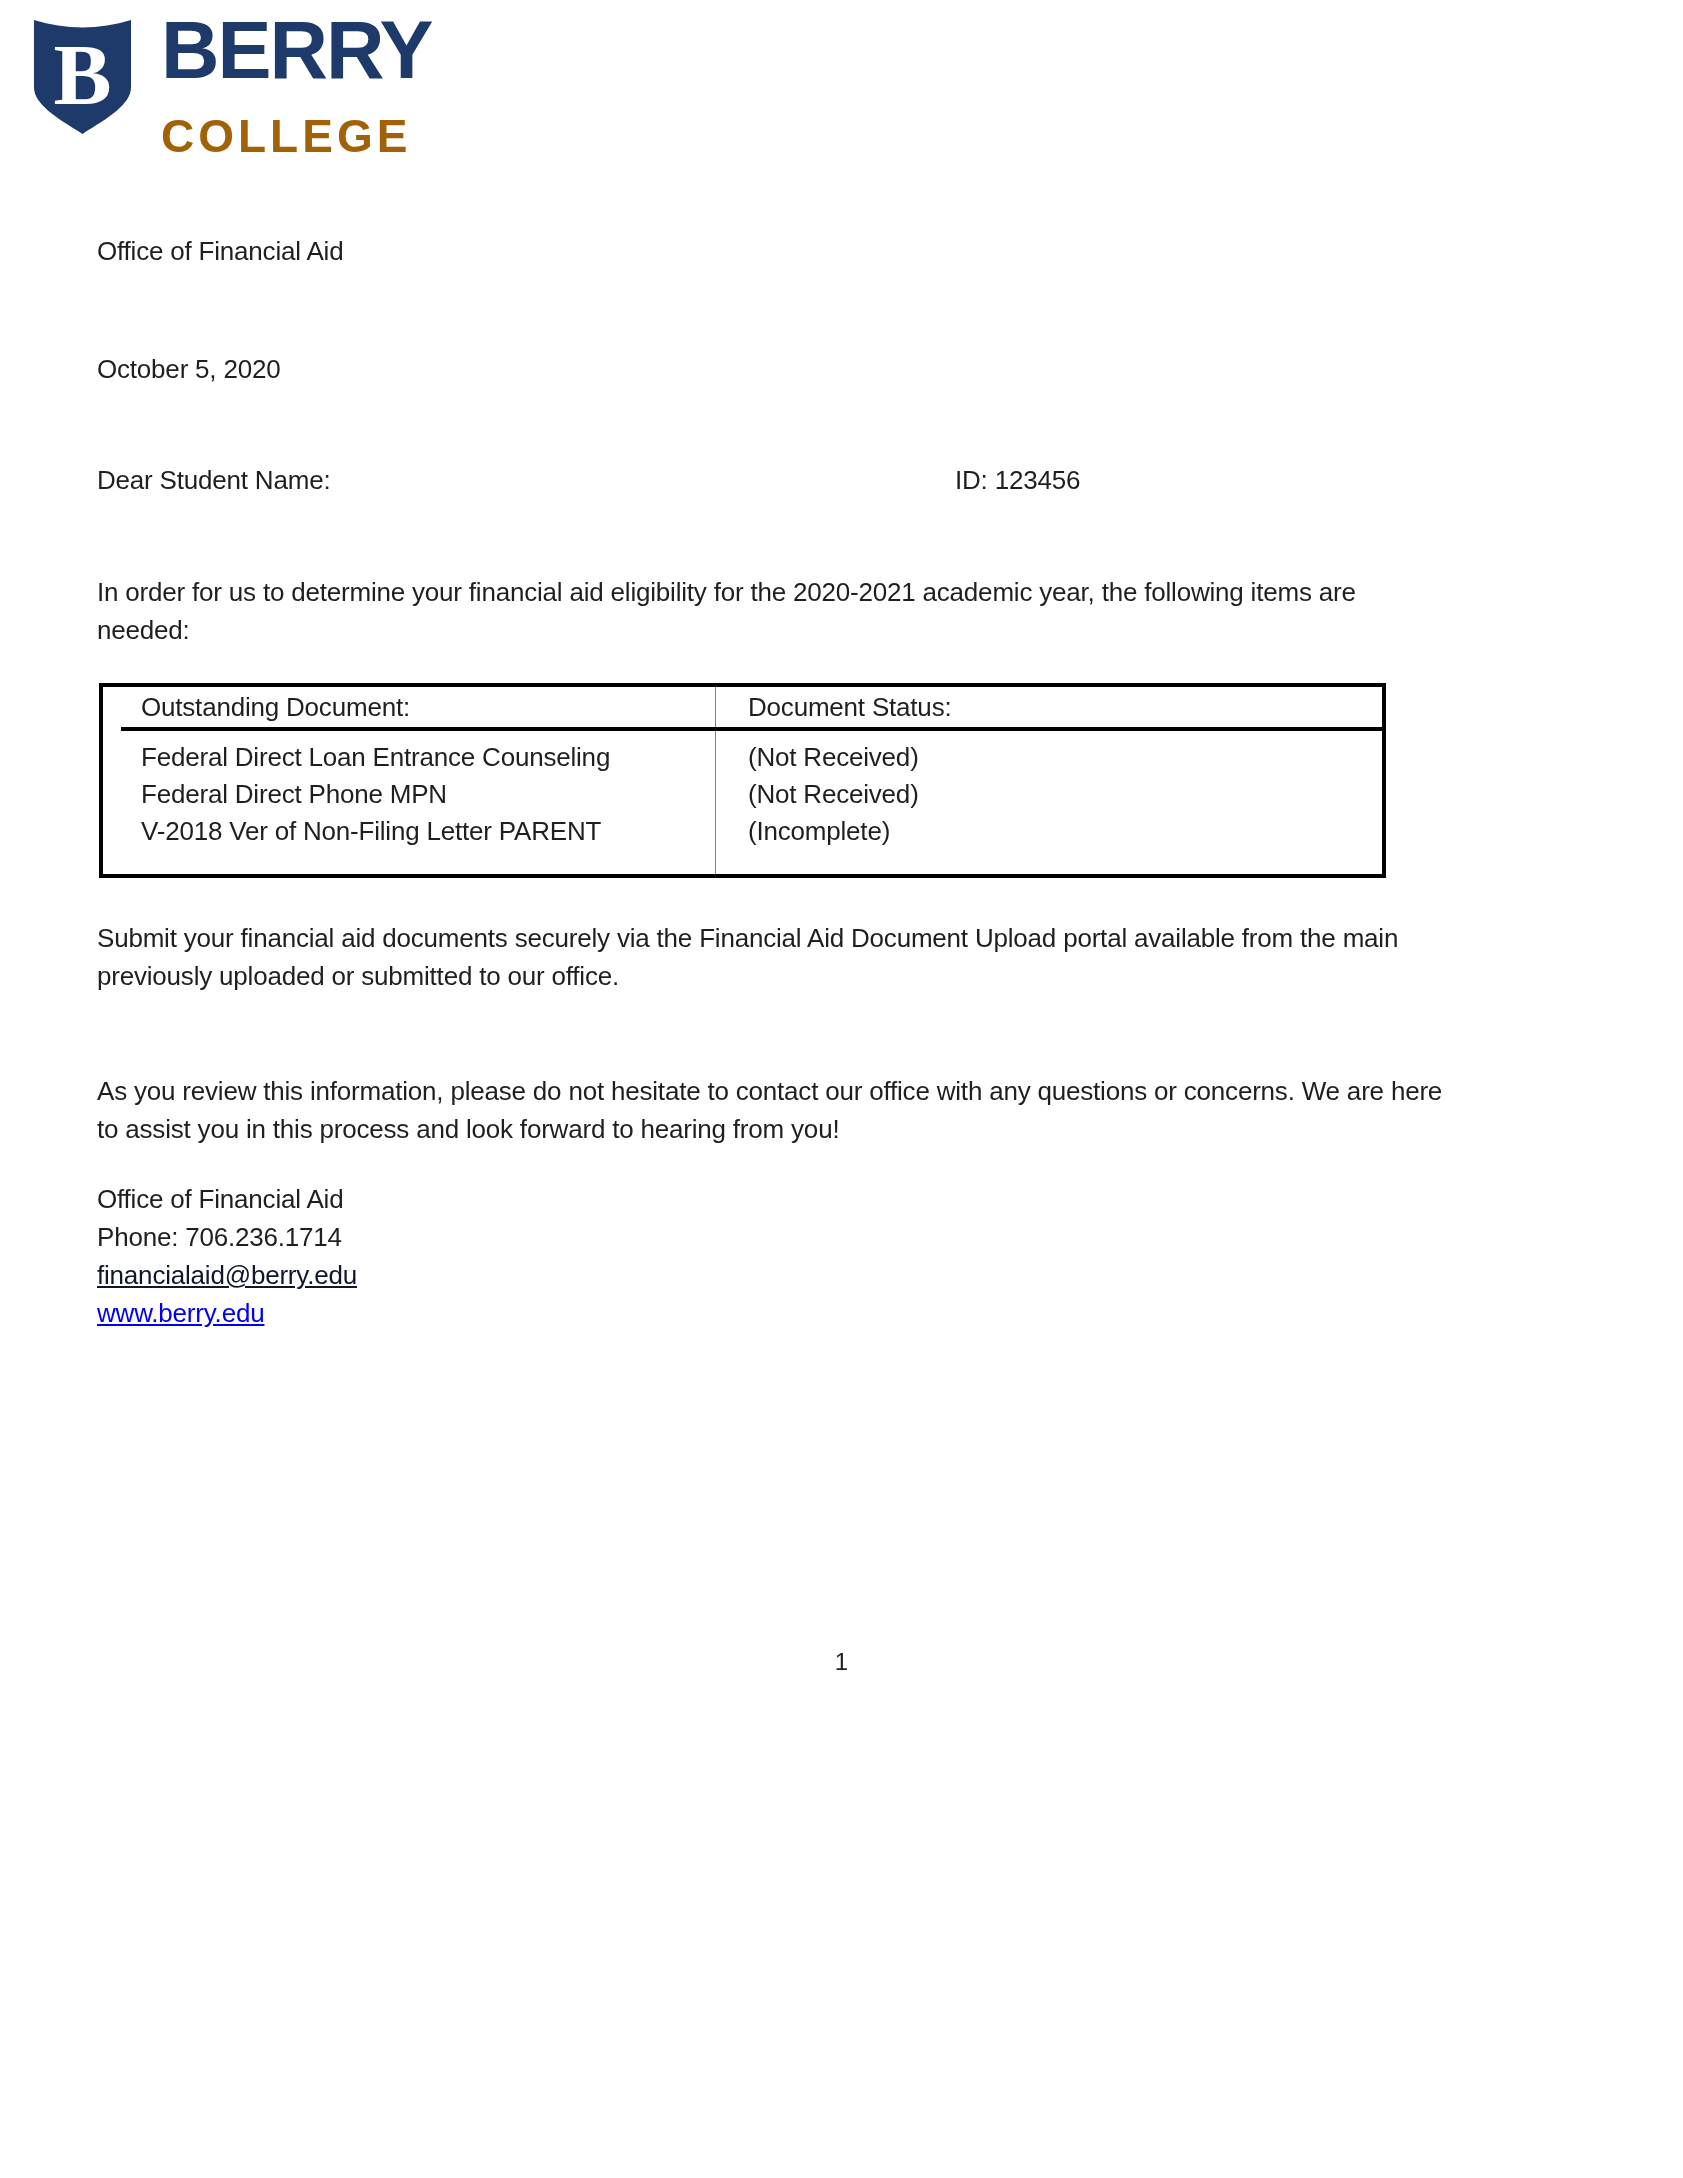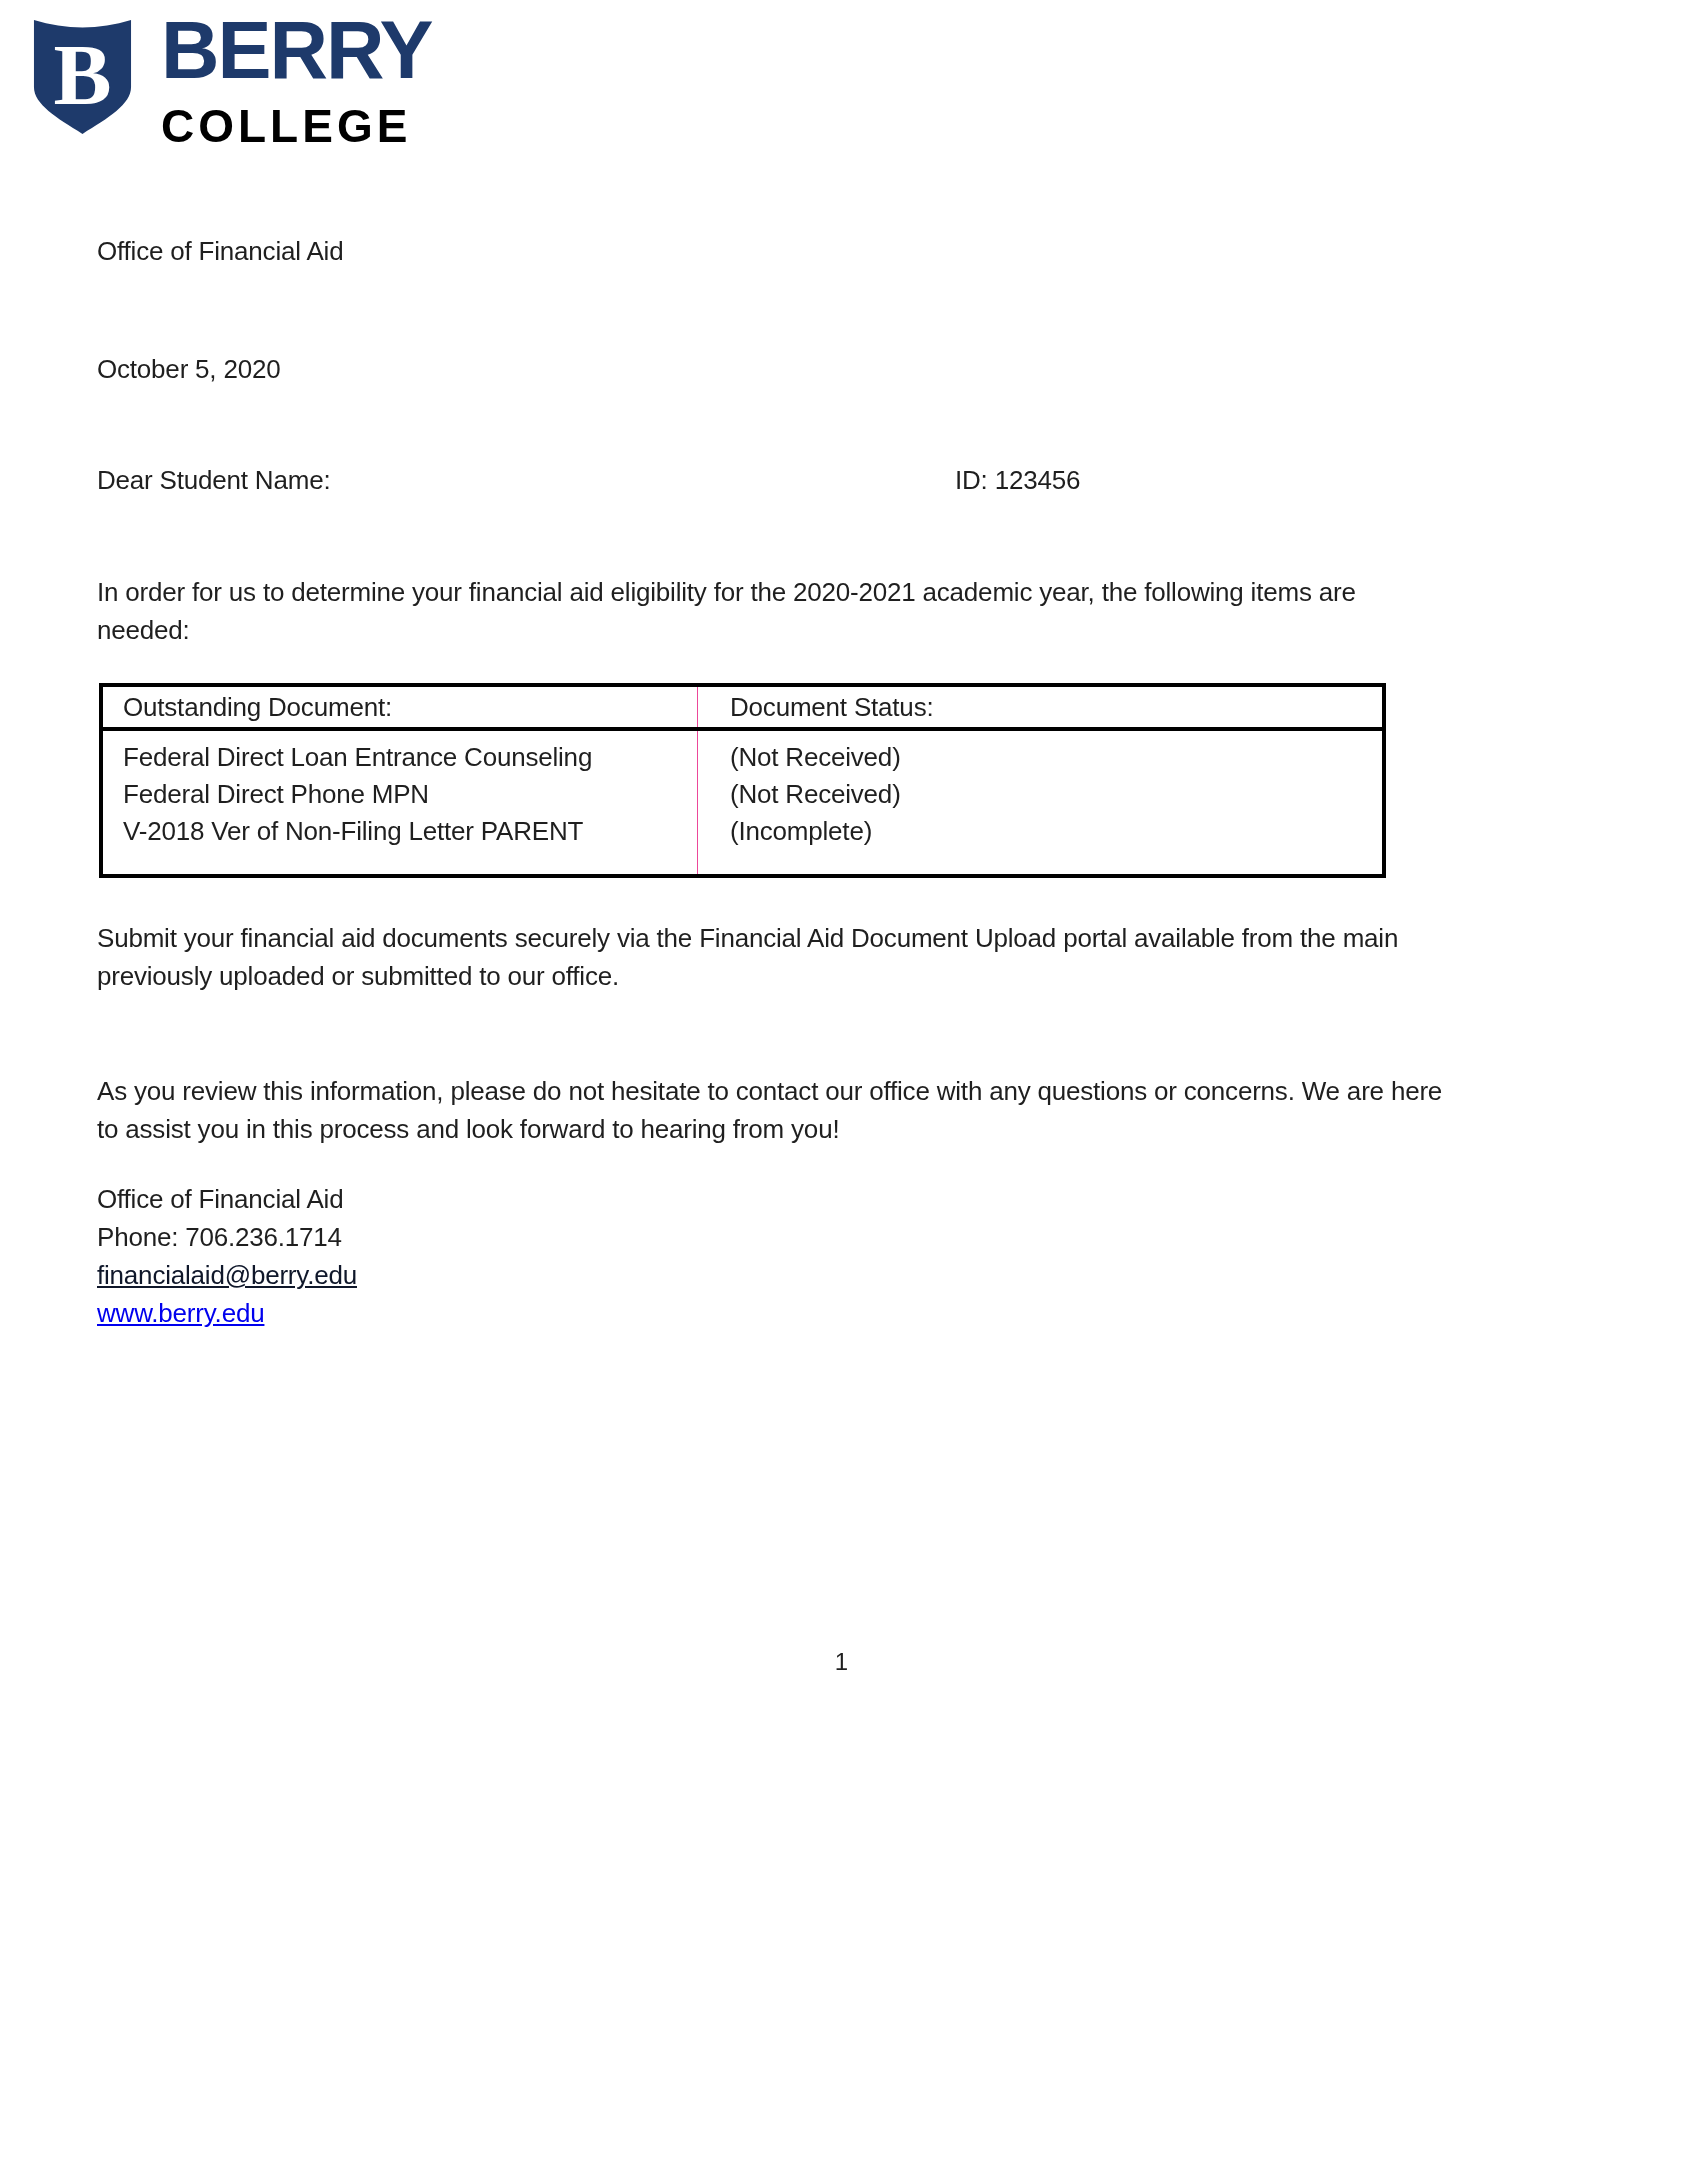--- a/index.html
+++ b/index.html
@@ -16,21 +16,21 @@
   
   .logo { left:30px; top:8px; display:flex; align-items:flex-start; }
   .logo-shield { width:105px; height:131px; display:block; }
   .logo-wordmark { margin-left:26px; padding-top:2px; }
   .brand-name {
     font-size:81px; font-weight:bold; letter-spacing:-2px;
     color:#1e3a6b; line-height:1.0; white-space:nowrap;
   }
   .brand-sub {
     font-size:46px; font-weight:bold; letter-spacing:4px;
-    color:#000000; line-height:1.0; margin-top:12px; white-space:nowrap;
+    color:#a16207; line-height:1.0; margin-top:22px; white-space:nowrap;
   }
 
   
   .textline { font-size:26px; line-height:38px; letter-spacing:-0.2px; white-space:nowrap; }
   .block { left:97px; }
   .office-line   { top:232px; }
   .date-line     { top:350px; }
   .salutation    { top:461px; left:0; width:100%; height:40px; }
   .salutation .greeting { position:absolute; left:97px; }
   .salutation .student-id { position:absolute; left:955px; }
@@ -39,21 +39,21 @@
   .p-closing { top:1072px; }
   .signature { top:1180px; }
   .signature a { text-decoration:underline; }
 
   
   .doc-table {
     left:99px; top:683px; width:1287px;
     border:4px solid #000; box-sizing:border-box;
     background:#fff;
   }
-  .t-row { display:grid; grid-template-columns:594px 1fr; }
+  .t-row { display:grid; grid-template-columns:594px 1fr;margin-left:18px; }
   .t-head { border-bottom:4px solid #000; }
   .t-cell {
     font-size:26px; line-height:32px; letter-spacing:-0.2px;
     padding:4px 10px 4px 20px; white-space:nowrap;
   }
   .t-cell.status { border-left:1px solid #ec4899; padding-left:32px; }
   .t-body .t-cell { padding-top:8px; padding-bottom:24px; line-height:37px; }
 
   
   .page-number {

